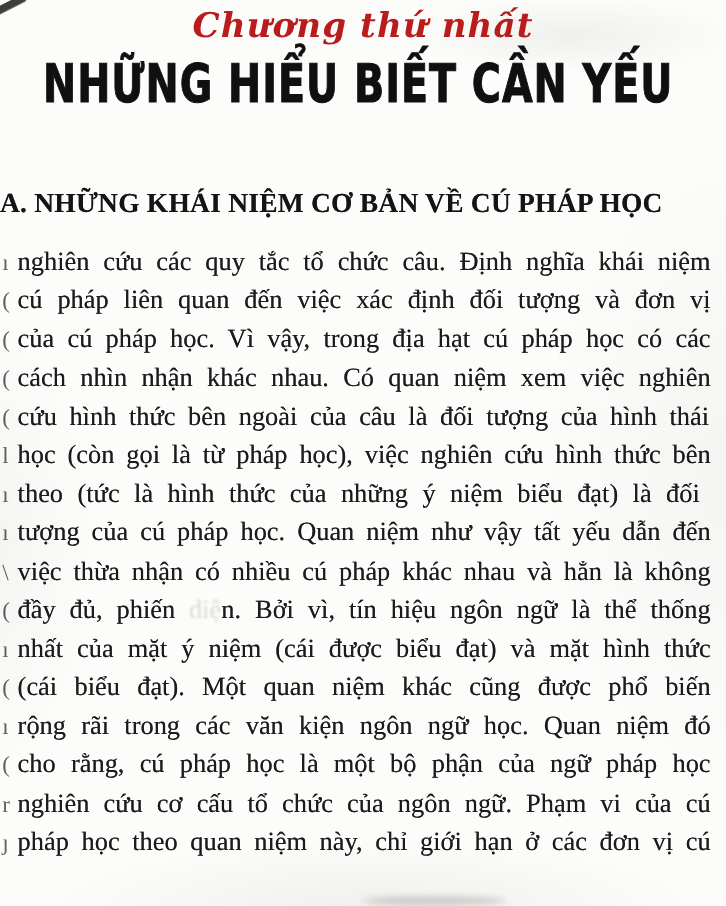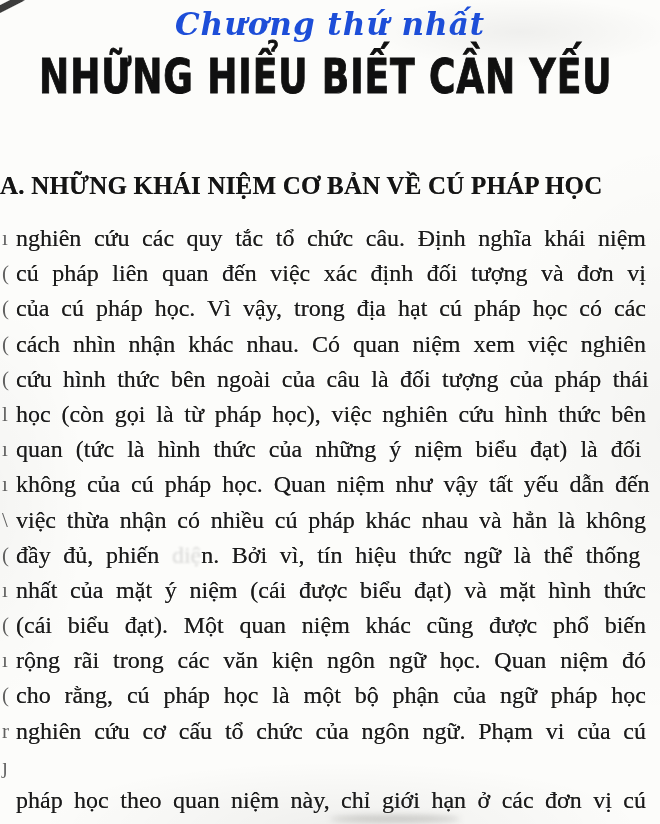--- a/index.html
+++ b/index.html
@@ -27,21 +27,21 @@
   }
   .bottom-smudge{
     position:absolute;left:330px;top:815px;width:130px;height:8px;
     background:#9a9a96;border-radius:50%;filter:blur(3px);opacity:.45;
   }
   .chapter-label{
     position:absolute;left:0;top:6px;width:660px;
     text-align:center;
     font-family:"DejaVu Serif","Liberation Serif",serif;
     font-style:italic;font-weight:600;
-    font-size:31px;letter-spacing:1px;color:#1d4ed8;
+    font-size:31px;letter-spacing:1px;color:#b91c1c;
   }
   .title-wrap{
     position:absolute;left:0;top:48px;width:584px;text-align:center;
   }
   .page-title{
     display:inline-block;
     font-family:"DejaVu Sans","Liberation Sans",sans-serif;
     font-weight:bold;font-size:41px;letter-spacing:1px;
     color:#101010;
     transform:scaleX(0.88) scaleY(1.18);transform-origin:center top;
@@ -86,28 +86,28 @@
     <span class="page-title">NHỮNG HIỂU BIẾT CẦN YẾU</span>
   </div>
 
   <div class="section-heading">A. NHỮNG KHÁI NIỆM CƠ BẢN VỀ CÚ PHÁP HỌC</div>
 
   <div class="paragraph" id="paragraph">
       <div class="text-line"><span class="artifact">ı</span><span class="line-text" style="word-spacing: 6.56108px;"><span>nghiên cứu các quy tắc tổ chức câu. Định nghĩa khái niệm</span></span></div>
       <div class="text-line"><span class="artifact">(</span><span class="line-text" style="word-spacing: 7.53385px;"><span>cú pháp liên quan đến việc xác định đối tượng và đơn vị</span></span></div>
       <div class="text-line"><span class="artifact">(</span><span class="line-text" style="word-spacing: 6.01562px;"><span>của cú pháp học. Vì vậy, trong địa hạt cú pháp học có các</span></span></div>
       <div class="text-line"><span class="artifact">(</span><span class="line-text" style="word-spacing: 6.95px;"><span>cách nhìn nhận khác nhau. Có quan niệm xem việc nghiên</span></span></div>
-      <div class="text-line"><span class="artifact">(</span><span class="line-text" style="word-spacing: 5.42318px;"><span>cứu hình thức </span><span class="seg-italic">bên ngoài</span><span> của câu là đối tượng của pháp thái</span></span></div>
+      <div class="text-line"><span class="artifact">(</span><span class="line-text" style="word-spacing: 5.42318px;"><span>cứu hình thức </span><span class="seg-italic">bên ngoài</span><span> của câu là đối tượng của hình thái</span></span></div>
       <div class="text-line"><span class="artifact">l</span><span class="line-text" style="word-spacing: 4.76042px;"><span>học (còn gọi là từ pháp học), việc nghiên cứu hình thức </span><span class="seg-italic">bên</span></span></div>
-      <div class="text-line"><span class="artifact">ı</span><span class="line-text" style="word-spacing: 7.10938px;"><span class="seg-italic">quan</span><span> (tức là hình thức của những ý niệm biểu đạt) là đối</span></span></div>
-      <div class="text-line"><span class="artifact">ı</span><span class="line-text" style="word-spacing: 4.89844px;"><span>không của cú pháp học. Quan niệm như vậy tất yếu dẫn đến</span></span></div>
+      <div class="text-line"><span class="artifact">ı</span><span class="line-text" style="word-spacing: 7.10938px;"><span class="seg-italic">theo</span><span> (tức là hình thức của những ý niệm biểu đạt) là đối</span></span></div>
+      <div class="text-line"><span class="artifact">ı</span><span class="line-text" style="word-spacing: 4.89844px;"><span>tượng của cú pháp học. Quan niệm như vậy tất yếu dẫn đến</span></span></div>
       <div class="text-line"><span class="artifact">\</span><span class="line-text" style="word-spacing: 4.76562px;"><span>việc thừa nhận có nhiều cú pháp khác nhau và hẳn là không</span></span></div>
-      <div class="text-line"><span class="artifact">(</span><span class="line-text" style="word-spacing: 6.63932px;"><span>đầy đủ, phiến </span><span class="seg-faded">diệ</span><span>n. Bởi vì, tín hiệu thức ngữ là thể thống</span></span></div>
+      <div class="text-line"><span class="artifact">(</span><span class="line-text" style="word-spacing: 6.63932px;"><span>đầy đủ, phiến </span><span class="seg-faded">diệ</span><span>n. Bởi vì, tín hiệu ngôn ngữ là thể thống</span></span></div>
       <div class="text-line"><span class="artifact">ı</span><span class="line-text" style="word-spacing: 6.73438px;"><span>nhất của mặt ý niệm (cái được biểu đạt) và mặt hình thức</span></span></div>
       <div class="text-line"><span class="artifact">(</span><span class="line-text" style="word-spacing: 9.7125px; text-align: center;"><span>(cái biểu đạt). Một quan niệm khác cũng được phổ biến</span></span></div>
       <div class="text-line"><span class="artifact">ı</span><span class="line-text" style="word-spacing: 7.8608px;"><span>rộng rãi trong các văn kiện ngôn ngữ học. Quan niệm đó</span></span></div>
       <div class="text-line"><span class="artifact">(</span><span class="line-text" style="word-spacing: 7.81771px;"><span>cho rằng, cú pháp học là một bộ phận của ngữ pháp học</span></span></div>
       <div class="text-line"><span class="artifact">r</span><span class="line-text" style="word-spacing: 6.8151px;"><span>nghiên cứu cơ cấu tổ chức của ngôn ngữ. Phạm vi của cú</span></span></div>
-      <div class="text-line"><span class="artifact">ȷ</span><span class="line-text" style="word-spacing: 5.45913px; margin-top: 34px;"><span>pháp học theo quan niệm này, chỉ giới hạn ở các đơn vị cú</span></span></div>
+      <div class="text-line"><span class="artifact">ȷ</span><span class="line-text" style="word-spacing: 5.45913px;"><span>pháp học theo quan niệm này, chỉ giới hạn ở các đơn vị cú</span></span></div>
     </div>
 
   <div class="bottom-smudge"></div>
 </div>
 
 </body></html>

